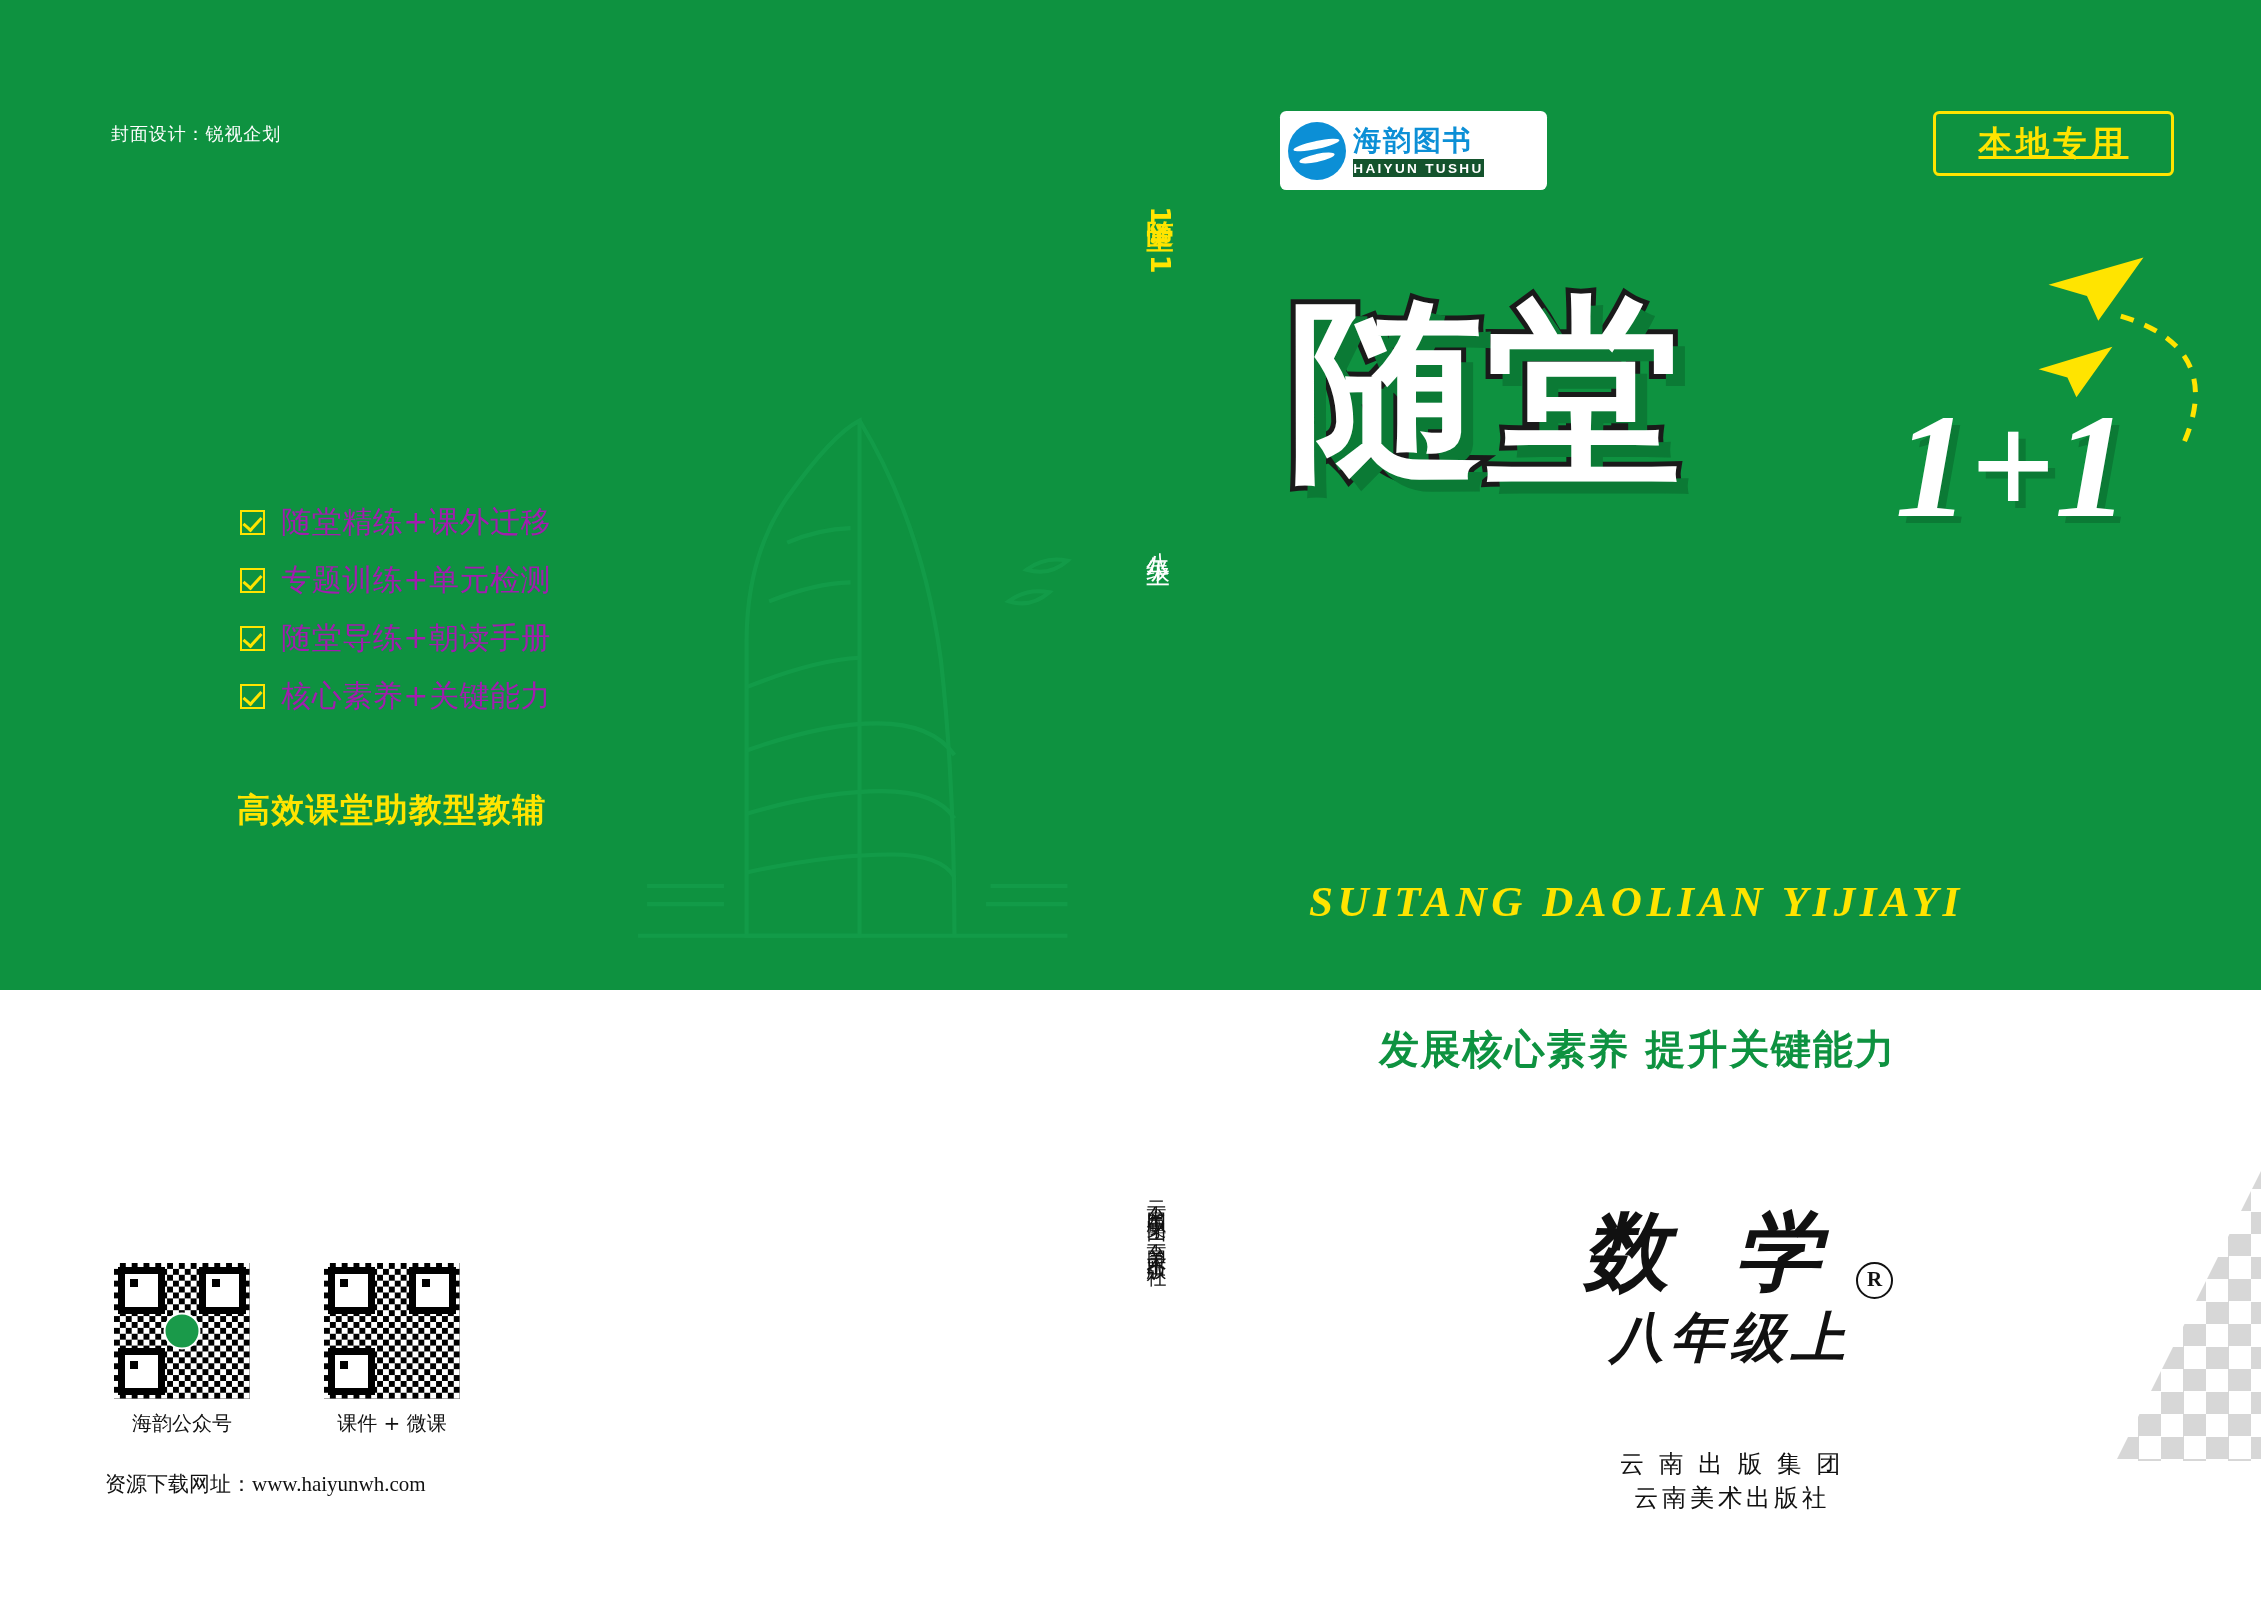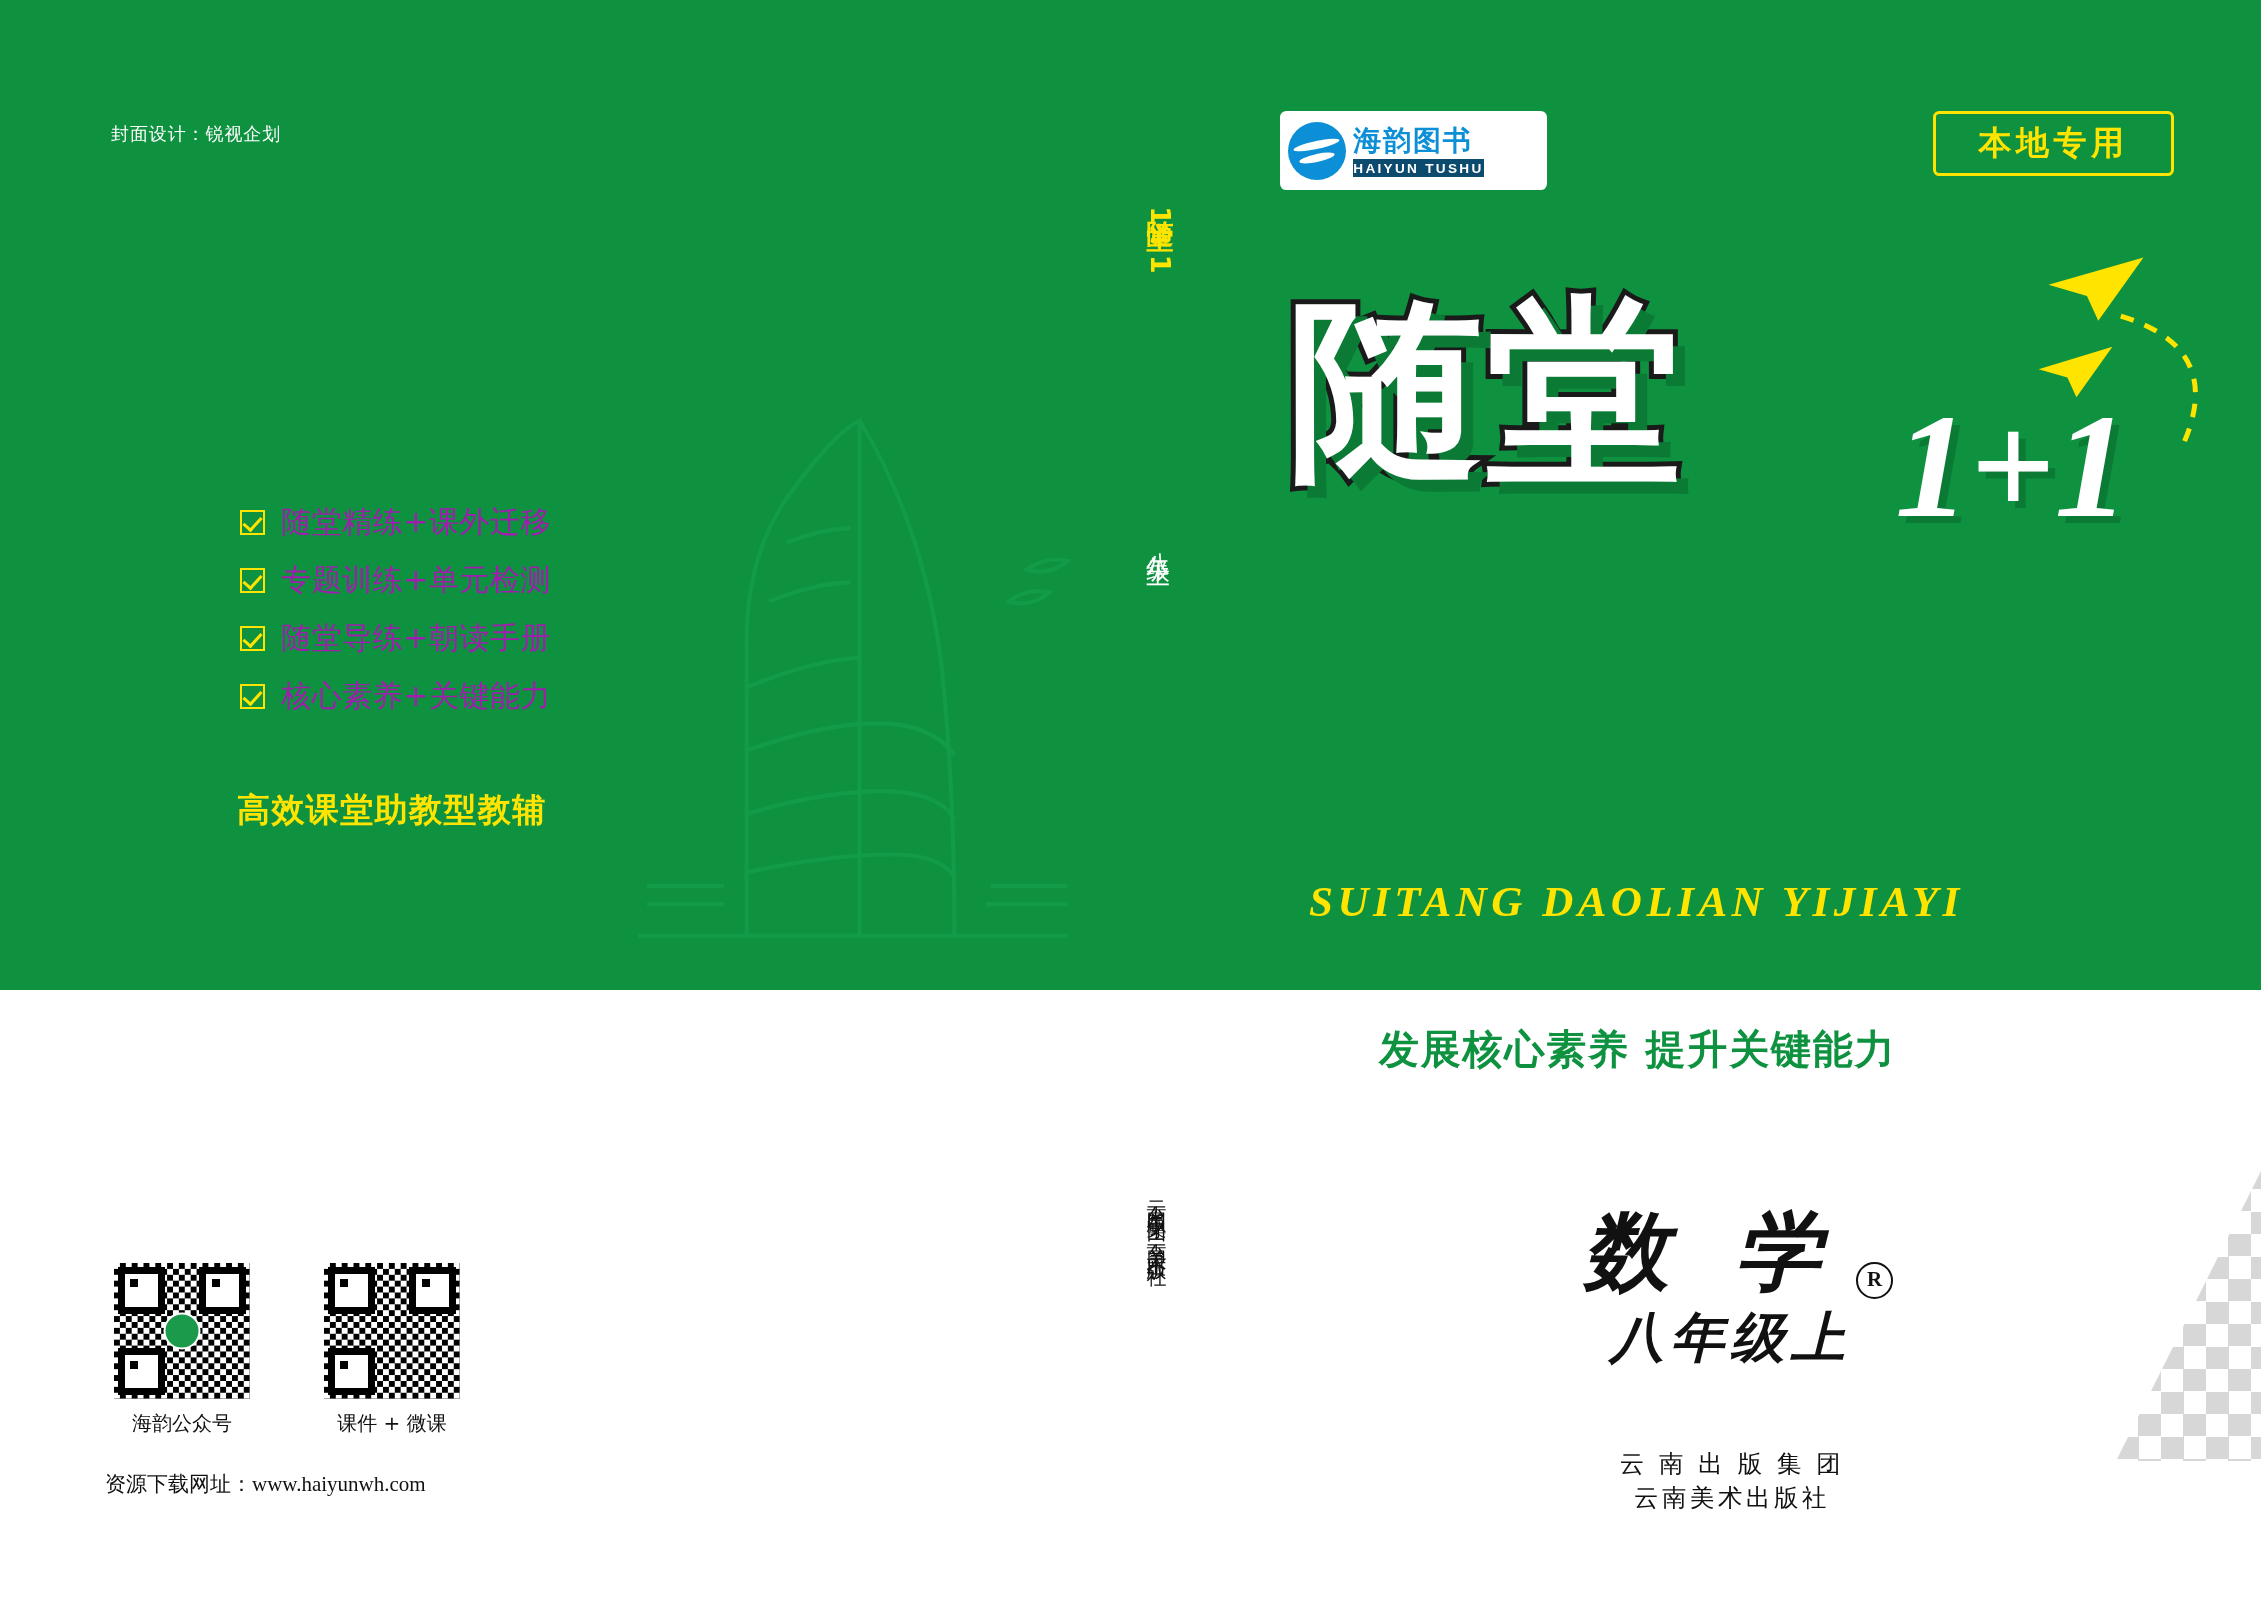--- a/index.html
+++ b/index.html
@@ -237,21 +237,21 @@
     font-weight: bold;
     color: #0c8fd6;
     letter-spacing: 1.8px;
     font-family: "DejaVu Sans", sans-serif;
     line-height: 33px;
   }
   .brand-en {
     font-size: 13.6px;
     font-weight: bold;
     color: #ffffff;
-    background: #0c4a6e;
+    background: #14532d;
     letter-spacing: 2.3px;
     text-align: center;
     padding: 1.8px 0 0.9px;
     margin-top: 1.8px;
   }
 
   
   .local-badge {
     position: absolute;
     left: 1933px;
@@ -263,20 +263,21 @@
     display: flex;
     align-items: center;
     justify-content: center;
   }
   .local-badge span {
     font-size: 33px;
     font-weight: bold;
     color: #ffe400;
     letter-spacing: 4.5px;
     font-family: "DejaVu Sans", sans-serif;
+    text-decoration: underline;
   }
 
   
   .title-art {
     position: absolute;
     left: 1275px;
     top: 262px;
     width: 963px;
     height: 678px;
   }

